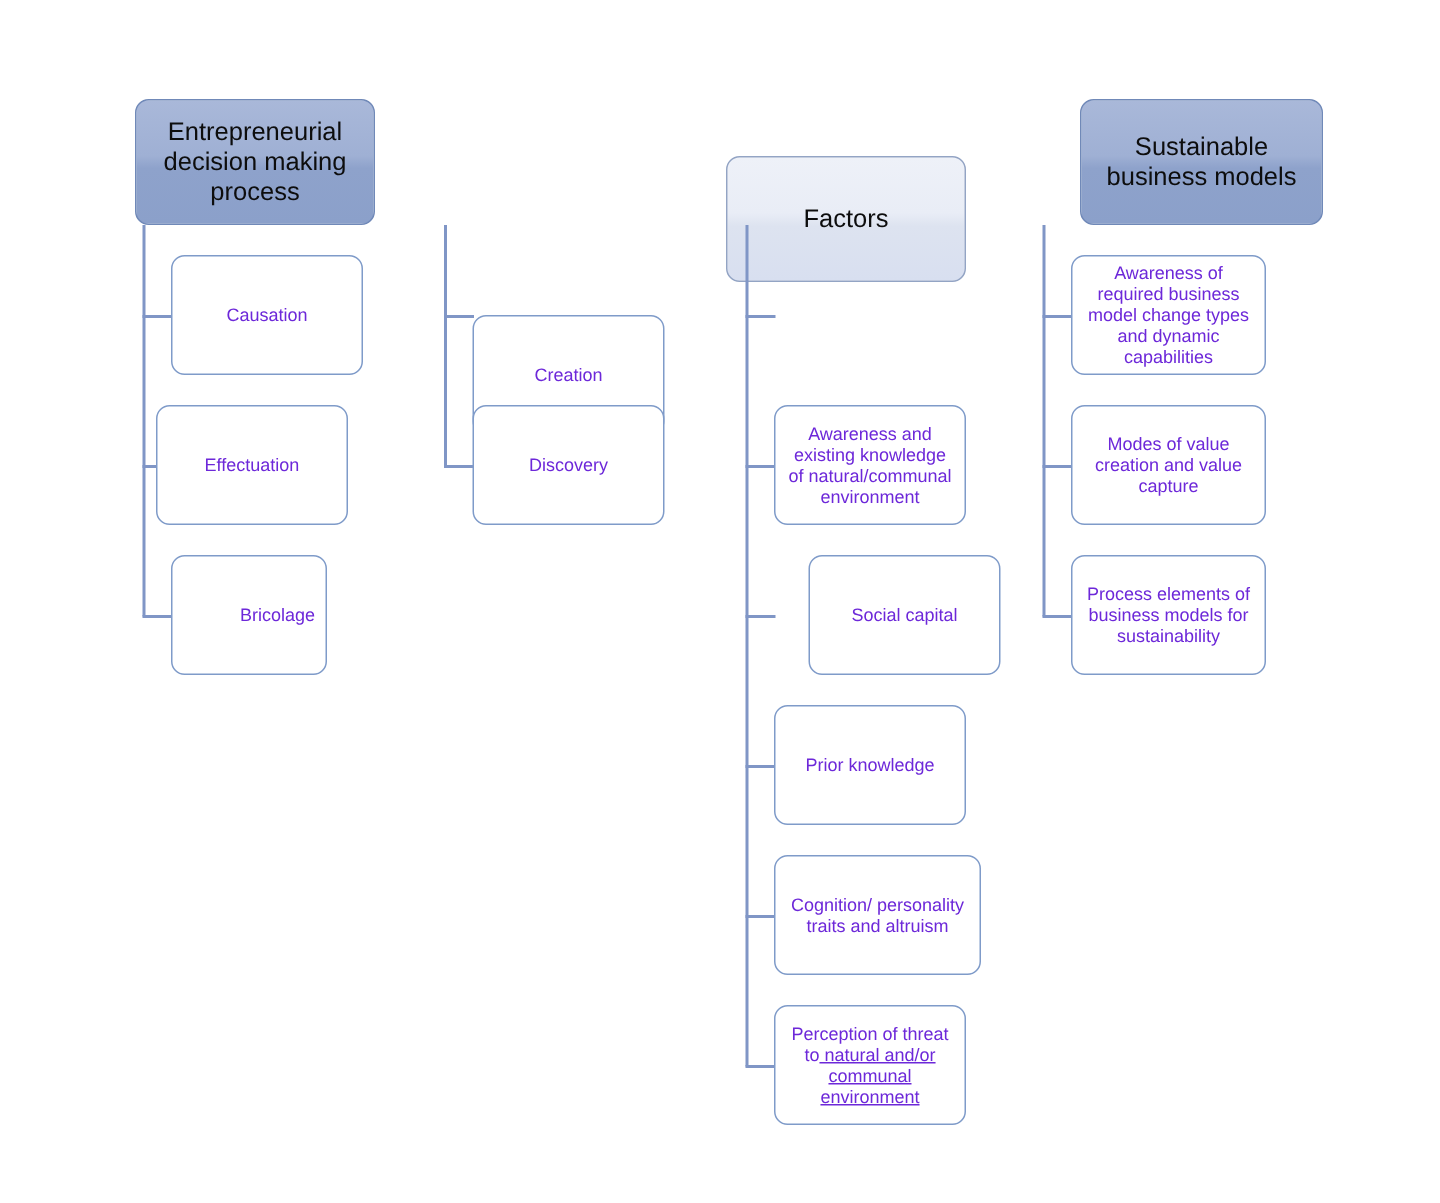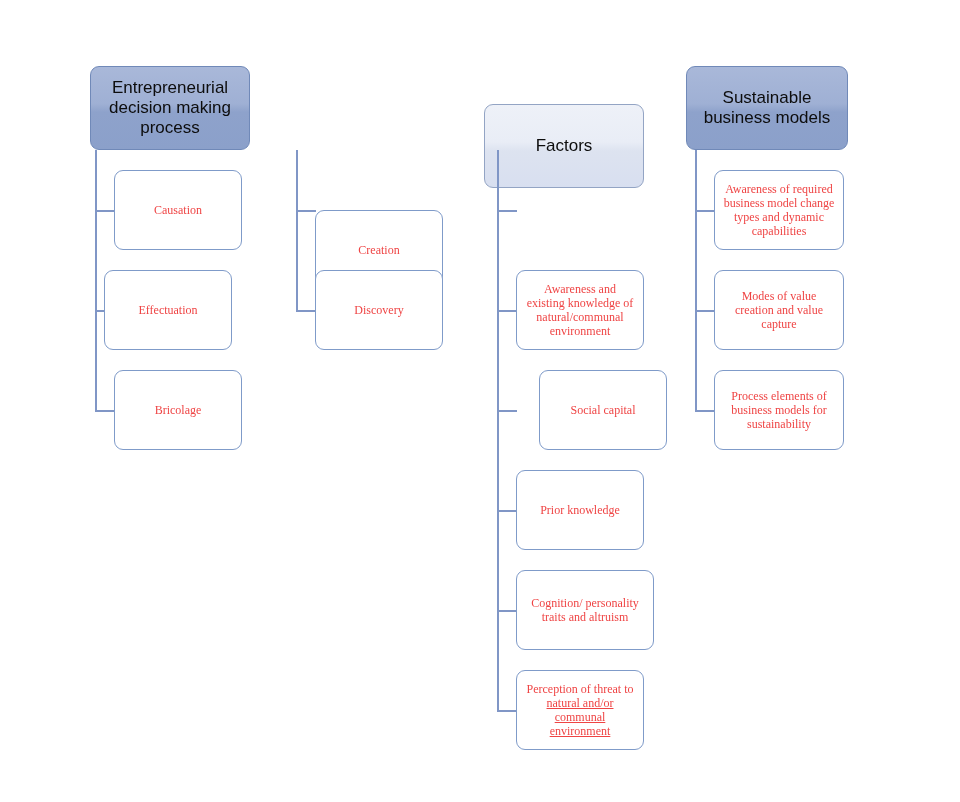--- a/index.html
+++ b/index.html
@@ -46,23 +46,22 @@
   .node.header.pale {
     border: 1px solid #93a4c4;
     background: linear-gradient(to bottom, #eef1f8 0%, #e9edf6 45%, #dde3f0 56%, #d8dff0 100%);
   }
 
   
   .node.child {
     border: 1px solid #7f9bc9;
     background: #ffffff;
     font-size: 12px;
-    color: #ef4444;
+    color: #6d28d9;
     padding: 17px 7px;
-    font-family: Liberation Serif, serif;
   }
   .node.child .txt { display: block; }
 
   .u { text-decoration: underline; }
 
   
   .vline, .hline {
     position: absolute;
     background: #8096c6;
   }
@@ -82,21 +81,21 @@
   <div class="hline" style="left:95px; top:210px; width:20px;"></div>
   <div class="hline" style="left:95px; top:310px; width:20px;"></div>
   <div class="hline" style="left:95px; top:410px; width:20px;"></div>
 
   <div class="node child" style="left:114px; top:170px; width:128px; height:80px;">
     <span class="txt">Causation</span>
   </div>
   <div class="node child" style="left:104px; top:270px; width:128px; height:80px;">
     <span class="txt">Effectuation</span>
   </div>
-  <div class="node child" style="left:114px; top:370px; width:128px; height:80px;">
+  <div class="node child" style="left:114px; top:370px; width:104px; height:80px;justify-content:flex-end;">
     <span class="txt">Bricolage</span>
   </div>
 
 
   <div class="vline" style="left:296px; top:150px; height:161px;"></div>
   <div class="hline" style="left:296px; top:210px; width:20px;"></div>
   <div class="hline" style="left:296px; top:310px; width:20px;"></div>
 
   <div class="node child" style="left:315px; top:170px; width:128px; height:80px;margin-top:40px;">
     <span class="txt">Creation</span>
@@ -126,21 +125,21 @@
   <div class="node child" style="left:516px; top:470px; width:128px; height:80px;">
     <span class="txt">Prior knowledge</span>
   </div>
   <div class="node child" style="left:516px; top:570px; width:138px; height:80px;">
     <span class="txt">Cognition/ personality traits and altruism</span>
   </div>
   <div class="node child" style="left:516px; top:670px; width:128px; height:80px;">
     <span class="txt"><span>Perception of threat to</span><span class="u"> natural and/or communal environment</span></span>
   </div>
 
-  <div class="node header" style="left:686px; top:66px; width:162px; height:84px;">
+  <div class="node header" style="left:720px; top:66px; width:162px; height:84px;">
     <span>Sustainable business models</span>
   </div>
 
   <div class="vline" style="left:695px; top:150px; height:261px;"></div>
   <div class="hline" style="left:695px; top:210px; width:20px;"></div>
   <div class="hline" style="left:695px; top:310px; width:20px;"></div>
   <div class="hline" style="left:695px; top:410px; width:20px;"></div>
 
   <div class="node child" style="left:714px; top:170px; width:130px; height:80px;">
     <span class="txt">Awareness of required business model change types and dynamic capabilities</span>

